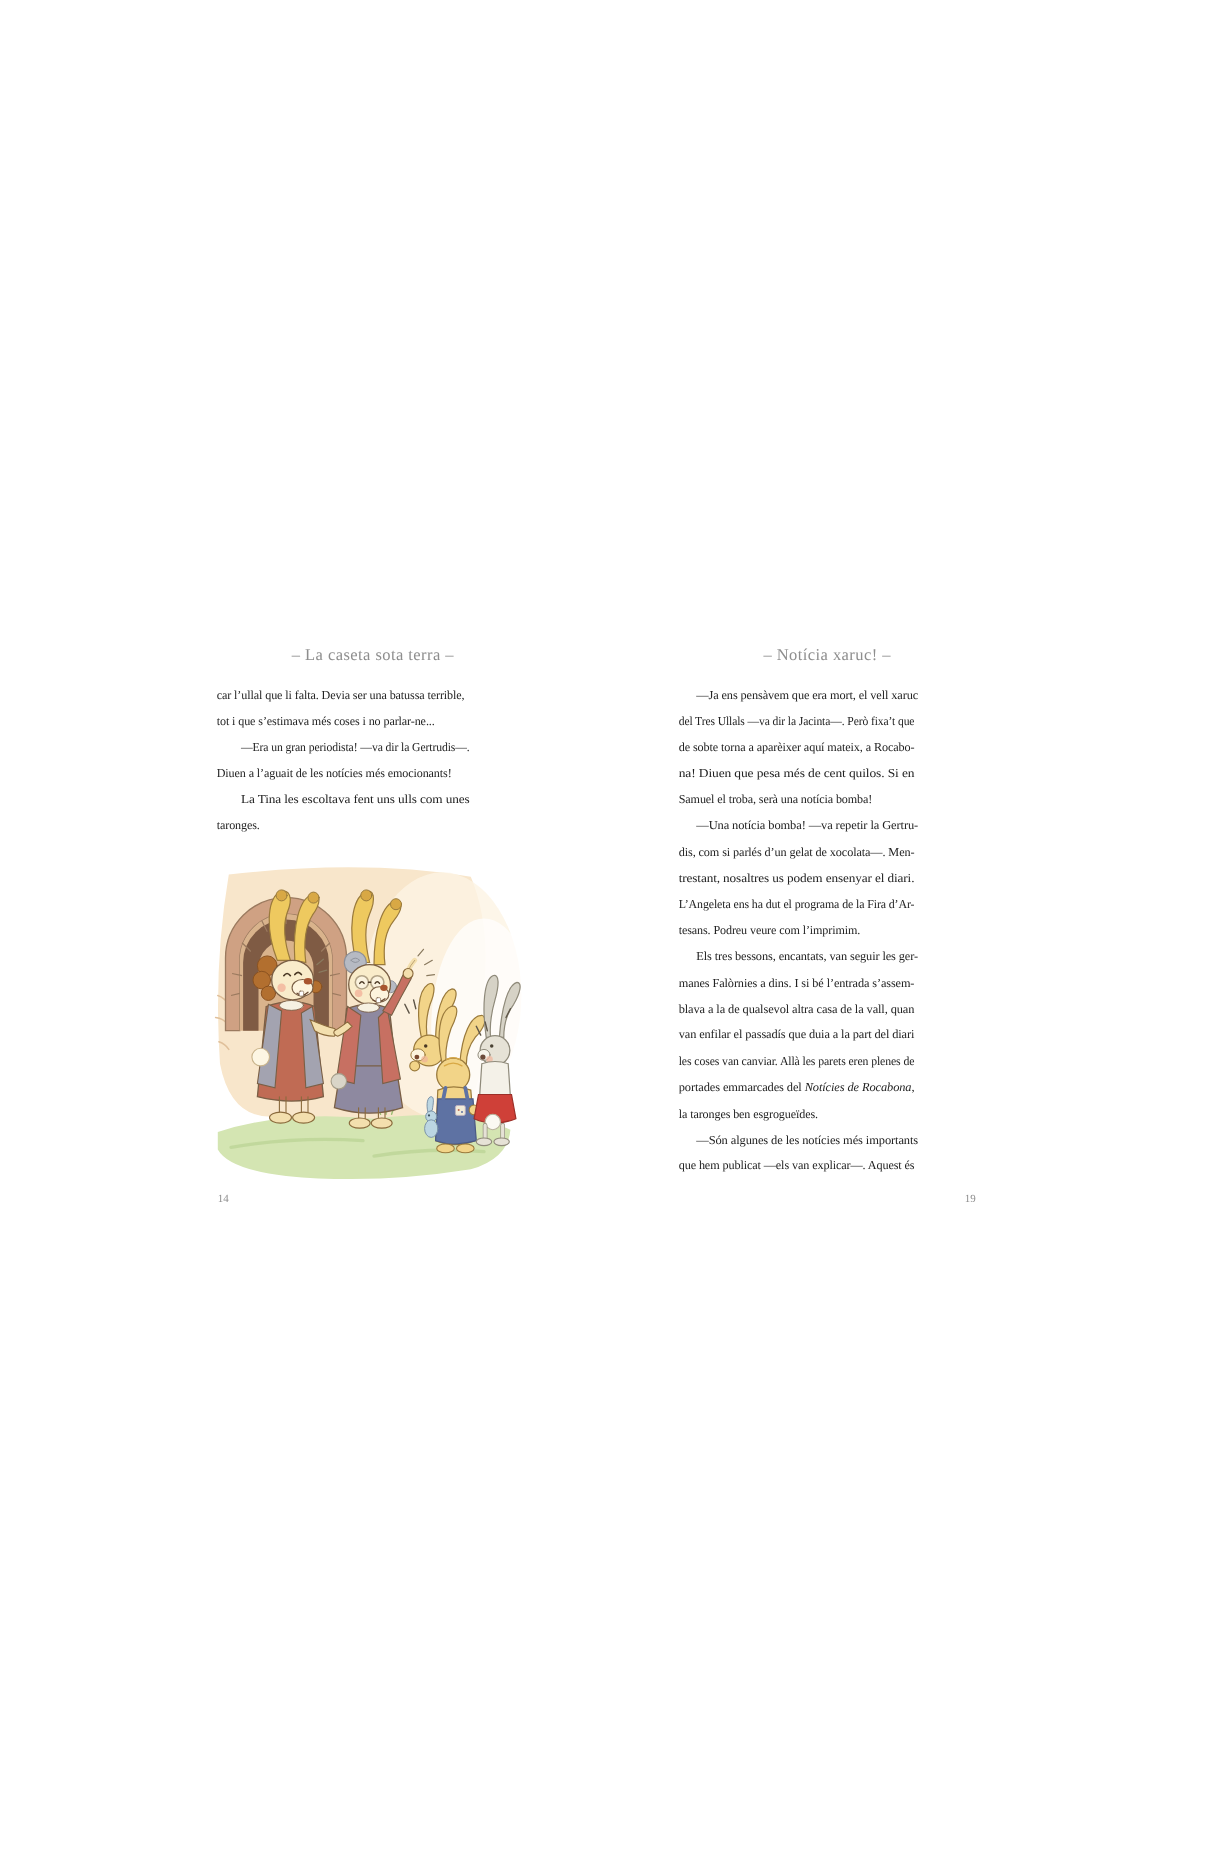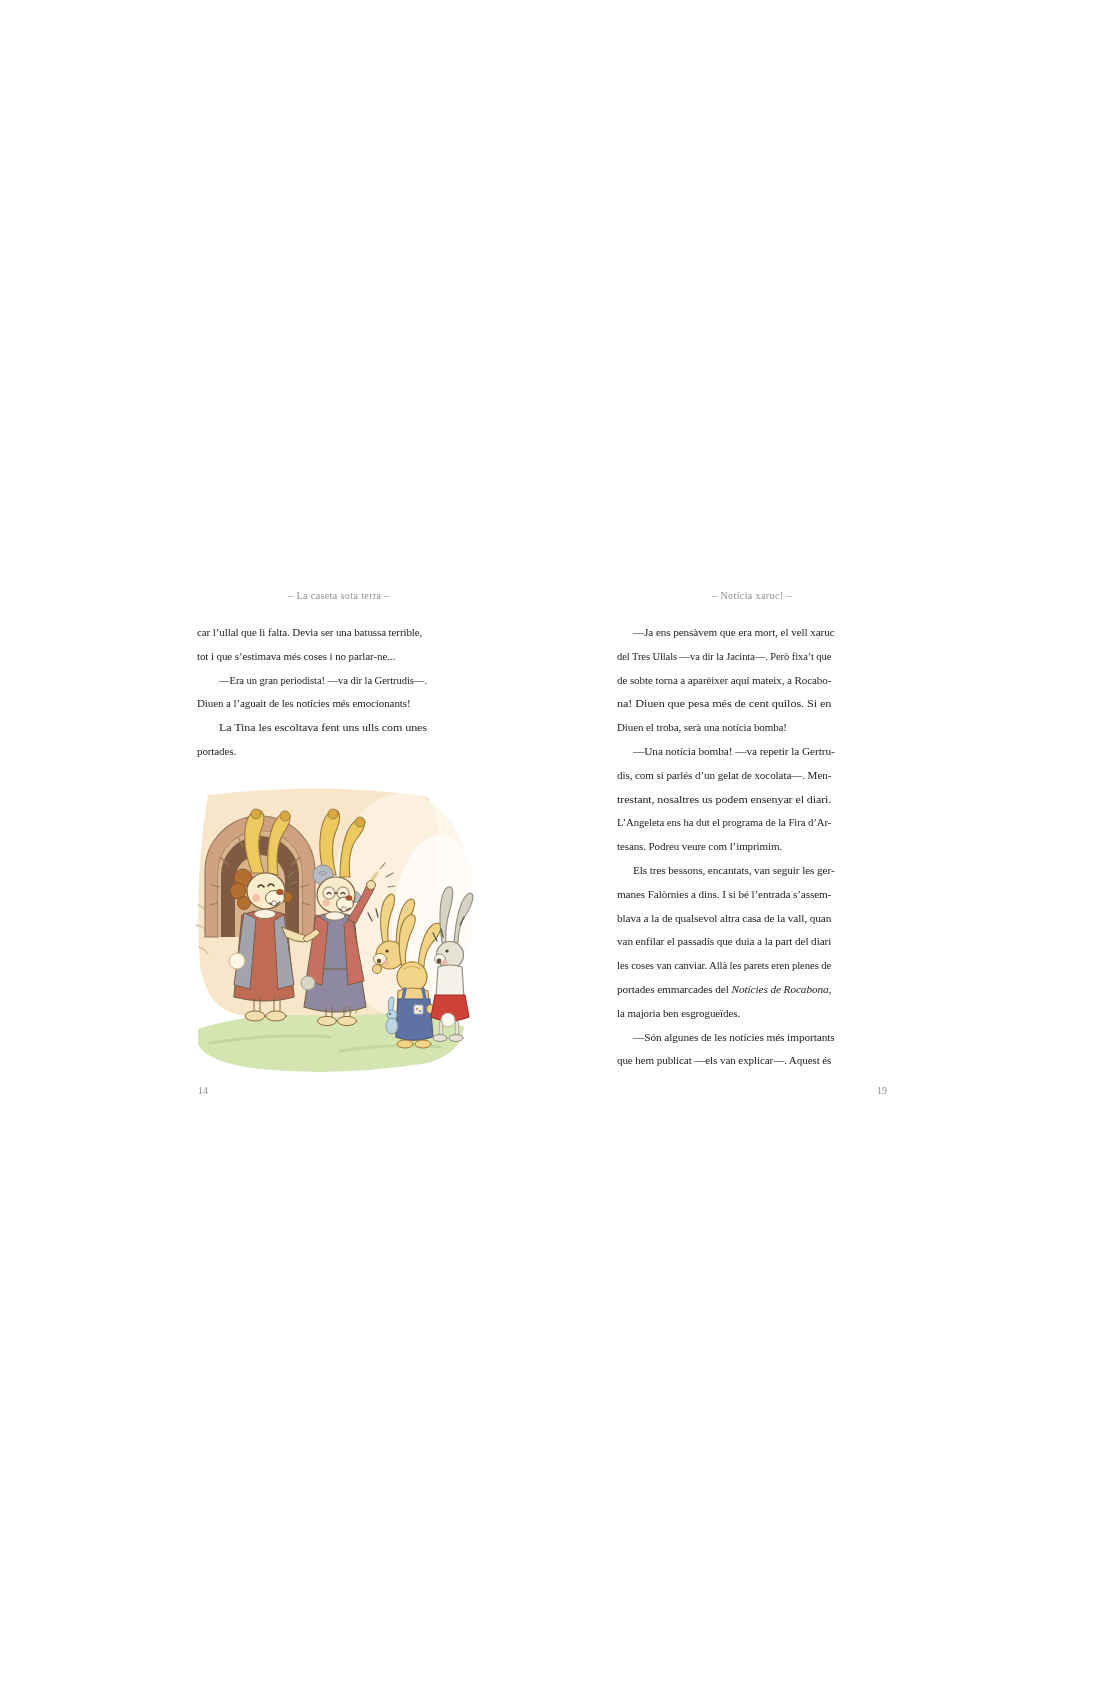--- a/index.html
+++ b/index.html
@@ -1,21 +1,21 @@
 <!DOCTYPE html>
 <html><head>
 <meta charset="utf-8">
 <style>
   html,body{margin:0;padding:0;}
   body{
     width:1100px;height:1698px;position:relative;background:#ffffff;
     font-family:"Liberation Serif", serif;color:#232323;overflow:hidden;
   }
   .running-header{
-    position:absolute;top:588px;font-size:10px;line-height:16px;
+    position:absolute;top:588px;font-size:15px;line-height:16px;
     color:#8e8e8e;text-align:center;letter-spacing:.4px;
   }
   .running-header.left{left:197px;width:284px;}
   .running-header.right{left:617px;width:270px;}
   .textcol{
     position:absolute;top:621px;font-size:11px;line-height:23.8px;
     letter-spacing:-.1px;
   }
   .textcol.left{left:197px;width:284px;}
   .textcol.right{left:617px;width:270px;}
@@ -33,21 +33,21 @@
 <body>
 
 <div class="running-header left">– La caseta sota terra –</div>
 
 <div class="textcol left">
     <div class="line"><span class="line-inner" style="transform: scaleX(1.00165);"><span>car l’ullal que li falta. Devia ser una batussa terrible,</span></span></div>
     <div class="line"><span class="line-inner" style="transform: none;"><span>tot i que s’estimava més coses i no parlar-ne...</span></span></div>
     <div class="line" style="padding-left: 22px;"><span class="line-inner" style="transform: scaleX(0.966177);"><span>—Era un gran periodista! —va dir la Gertrudis—.</span></span></div>
     <div class="line"><span class="line-inner" style="transform: none;"><span>Diuen a l’aguait de les notícies més emocionants!</span></span></div>
     <div class="line" style="padding-left: 22px;"><span class="line-inner" style="transform: scaleX(1.09832);"><span>La Tina les escoltava fent uns ulls com unes</span></span></div>
-    <div class="line"><span class="line-inner" style="transform: none;"><span>portades.</span></span></div>
+    <div class="line"><span class="line-inner" style="transform: none;"><span>taronges.</span></span></div>
   </div>
 
 <svg class="illustration" viewBox="0 0 285 295" xmlns="http://www.w3.org/2000/svg">
 
   <g>
     <path d="M18,10 Q140,-4 238,12 Q258,60 248,128 Q254,196 232,224 Q150,238 62,230 Q20,234 10,182 Q4,92 18,10 Z" fill="#f8e6cb"></path>
     <ellipse cx="212" cy="120" rx="72" ry="112" fill="#fdf4e4" opacity="0.8"></ellipse>
     <ellipse cx="250" cy="150" rx="48" ry="100" fill="#ffffff" opacity="0.7"></ellipse>
     <path d="M8,120 q6,2 10,8 M6,140 q7,1 11,6 M9,162 q6,2 9,7" stroke="#e0c09b" stroke-width="1.4" fill="none" stroke-linecap="round"></path>
   </g>
@@ -184,30 +184,30 @@
 
 <div class="pageno left">14</div>
 
 <div class="running-header right">– Notícia xaruc! –</div>
 
 <div class="textcol right">
     <div class="line" style="padding-left: 16px;"><span class="line-inner" style="transform: scaleX(1.01759);"><span>—Ja ens pensàvem que era mort, el vell xaruc</span></span></div>
     <div class="line"><span class="line-inner" style="transform: scaleX(0.957659);"><span>del Tres Ullals —va dir la Jacinta—. Però fixa’t que</span></span></div>
     <div class="line"><span class="line-inner" style="transform: scaleX(1.00652);"><span>de sobte torna a aparèixer aquí mateix, a Rocabo-</span></span></div>
     <div class="line"><span class="line-inner" style="transform: scaleX(1.11405);"><span>na! Diuen que pesa més de cent quilos. Si en</span></span></div>
-    <div class="line"><span class="line-inner" style="transform: none;"><span>Diuen el troba, serà una notícia bomba!</span></span></div>
+    <div class="line"><span class="line-inner" style="transform: none;"><span>Samuel el troba, serà una notícia bomba!</span></span></div>
     <div class="line" style="padding-left: 16px;"><span class="line-inner" style="transform: scaleX(1.03101);"><span>—Una notícia bomba! —va repetir la Gertru-</span></span></div>
     <div class="line"><span class="line-inner" style="transform: scaleX(1.01035);"><span>dis, com si parlés d’un gelat de xocolata—. Men-</span></span></div>
     <div class="line"><span class="line-inner" style="transform: scaleX(1.09471);"><span>trestant, nosaltres us podem ensenyar el diari.</span></span></div>
     <div class="line"><span class="line-inner" style="transform: scaleX(0.981651);"><span>L’Angeleta ens ha dut el programa de la Fira d’Ar-</span></span></div>
     <div class="line"><span class="line-inner" style="transform: none;"><span>tesans. Podreu veure com l’imprimim.</span></span></div>
     <div class="line" style="padding-left: 16px;"><span class="line-inner" style="transform: scaleX(1.02027);"><span>Els tres bessons, encantats, van seguir les ger-</span></span></div>
     <div class="line"><span class="line-inner" style="transform: scaleX(1.01546);"><span>manes Falòrnies a dins. I si bé l’entrada s’assem-</span></span></div>
     <div class="line"><span class="line-inner" style="transform: scaleX(1.02491);"><span>blava a la de qualsevol altra casa de la vall, quan</span></span></div>
     <div class="line"><span class="line-inner" style="transform: scaleX(1.02079);"><span>van enfilar el passadís que duia a la part del diari</span></span></div>
     <div class="line"><span class="line-inner" style="transform: scaleX(0.973192);"><span>les coses van canviar. Allà les parets eren plenes de</span></span></div>
     <div class="line"><span class="line-inner" style="transform: scaleX(1.0268);"><span>portades emmarcades del </span><span class="it">Notícies de Rocabona</span><span>,</span></span></div>
-    <div class="line"><span class="line-inner" style="transform: none;"><span>la majoria ben esgrogueïdes.</span></span></div>
+    <div class="line"><span class="line-inner" style="transform: none;"><span>la taronges ben esgrogueïdes.</span></span></div>
     <div class="line" style="padding-left: 16px;"><span class="line-inner" style="transform: scaleX(1.03121);"><span>—Són algunes de les notícies més importants</span></span></div>
     <div class="line"><span class="line-inner" style="transform: scaleX(1.0067);"><span>que hem publicat —els van explicar—. Aquest és</span></span></div>
   </div>
 
 <div class="pageno right">19</div>
 
 </body></html>

